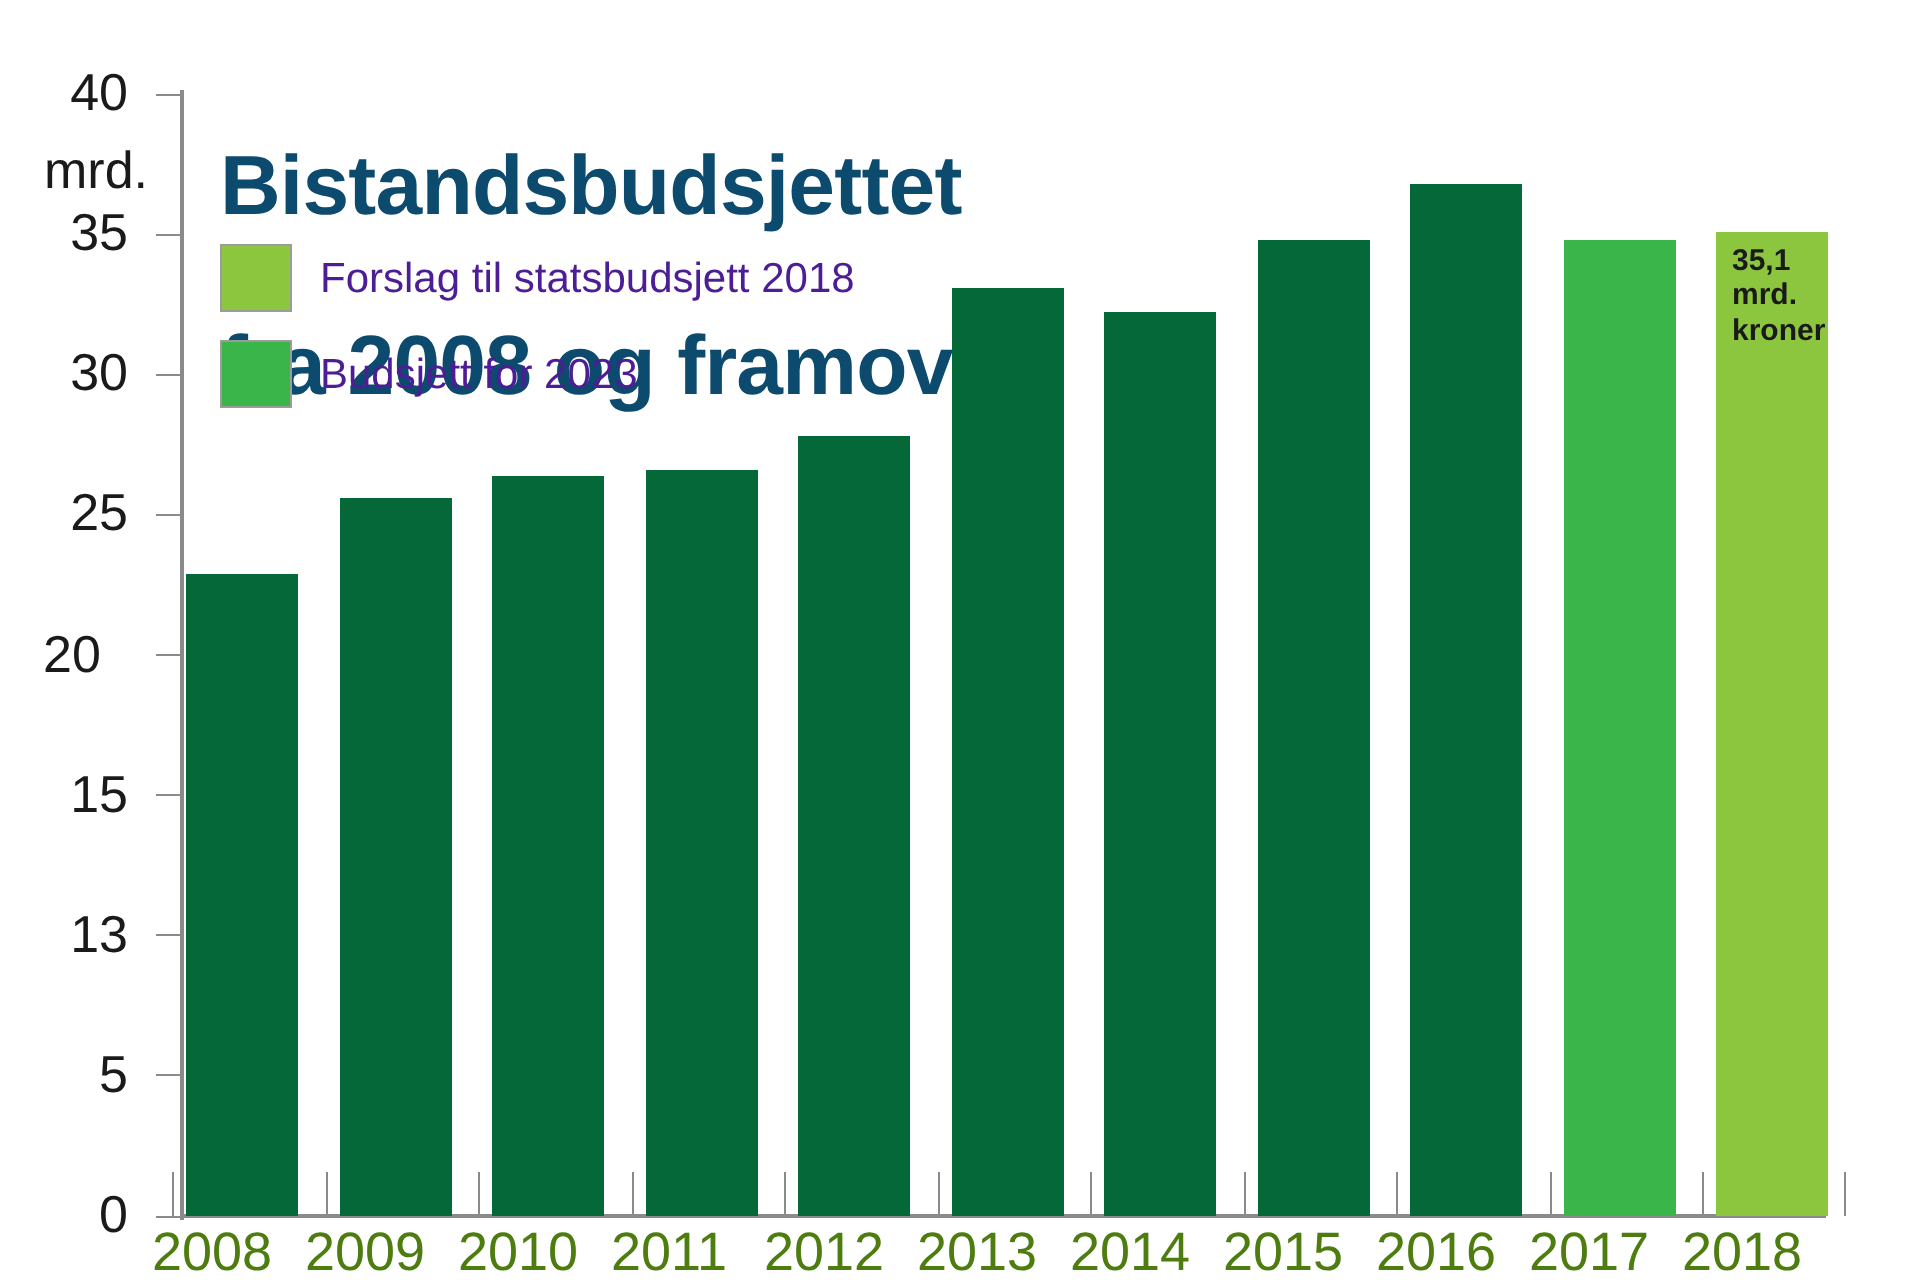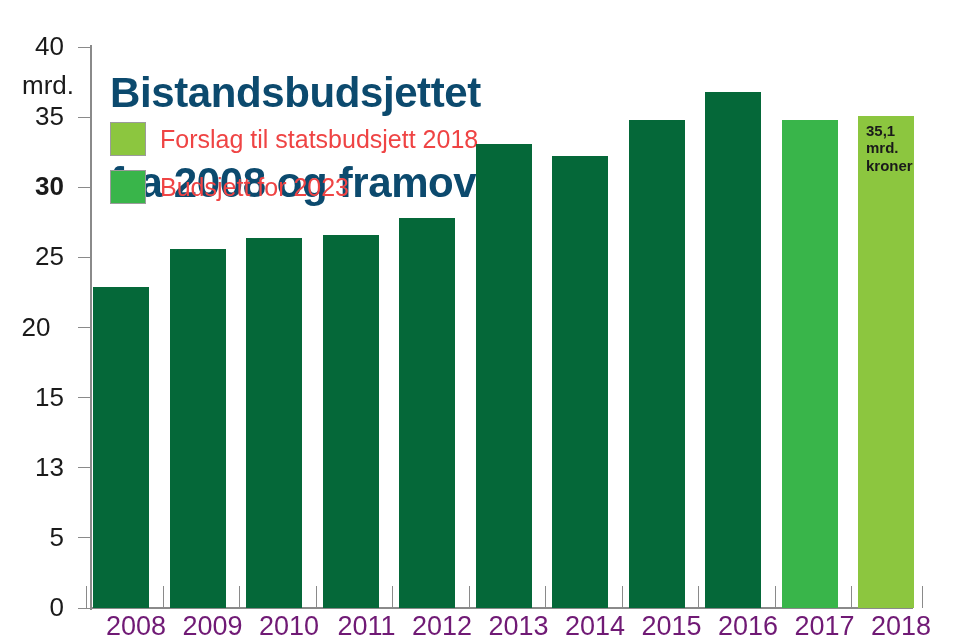--- a/index.html
+++ b/index.html
@@ -77,23 +77,23 @@
     position: absolute;
     top: 586px;
     width: 1px;
     height: 22px;
     background: #8a8a8a;
   }
   .x-tick-label {
     position: absolute;
     top: 612px;
     width: 90px;
-    text-align: right;
+    text-align: left;
     font-size: 27px;
-    color: #701a75;
+    color: #4d7c0f;
     line-height: 1.05;
   }
 
   
   .bar {
     position: absolute;
     bottom: 0;
   }
   .bar-annotation {
     position: absolute;
@@ -133,22 +133,22 @@
   }
   .legend-swatch {
     width: 36px;
     height: 34px;
     border: 1px solid #9b9b9b;
     box-sizing: border-box;
     flex: 0 0 auto;
   }
   .legend-label {
     margin-left: 14px;
-    font-size: 25px;
-    color: #ef4444;
+    font-size: 21px;
+    color: #4c1d95;
     line-height: 1;
     white-space: nowrap;
   }
 </style>
 </head>
 <body>
 
 <div id="chart-root">
 
   <div id="chart-title">
@@ -176,21 +176,21 @@
       <div class="y-tick-label" style="top: 523.875px; left: 8px;">5</div>
       <div class="y-tick-mark" style="top: 467.25px;"></div>
       <div class="y-tick-label" style="top: 453.75px; left: 8px;">13</div>
       <div class="y-tick-mark" style="top: 397.125px;"></div>
       <div class="y-tick-label" style="top: 383.625px; left: 8px;">15</div>
       <div class="y-tick-mark" style="top: 327px;"></div>
       <div class="y-tick-label" style="top: 313.5px; left: 8px; text-align: center;">20</div>
       <div class="y-tick-mark" style="top: 256.875px;"></div>
       <div class="y-tick-label" style="top: 243.375px; left: 8px;">25</div>
       <div class="y-tick-mark" style="top: 186.75px;"></div>
-      <div class="y-tick-label" style="top: 173.25px; left: 8px; font-weight: bold;">30</div>
+      <div class="y-tick-label" style="top: 173.25px; left: 8px;">30</div>
       <div class="y-tick-mark" style="top: 116.625px;"></div>
       <div class="y-tick-label" style="top: 103.125px; left: 8px;">35</div>
       <div class="y-tick-mark" style="top: 46.5px;"></div>
       <div class="y-tick-label" style="top: 33px; left: 8px;">40</div>
     </div>
 
   <div class="axis-line" id="x-axis-line"></div>
   <div id="x-ticks">
       <div class="x-tick-mark" style="left: 86px;"></div>
       <div class="x-tick-label" style="left: 76px;">2008</div>

